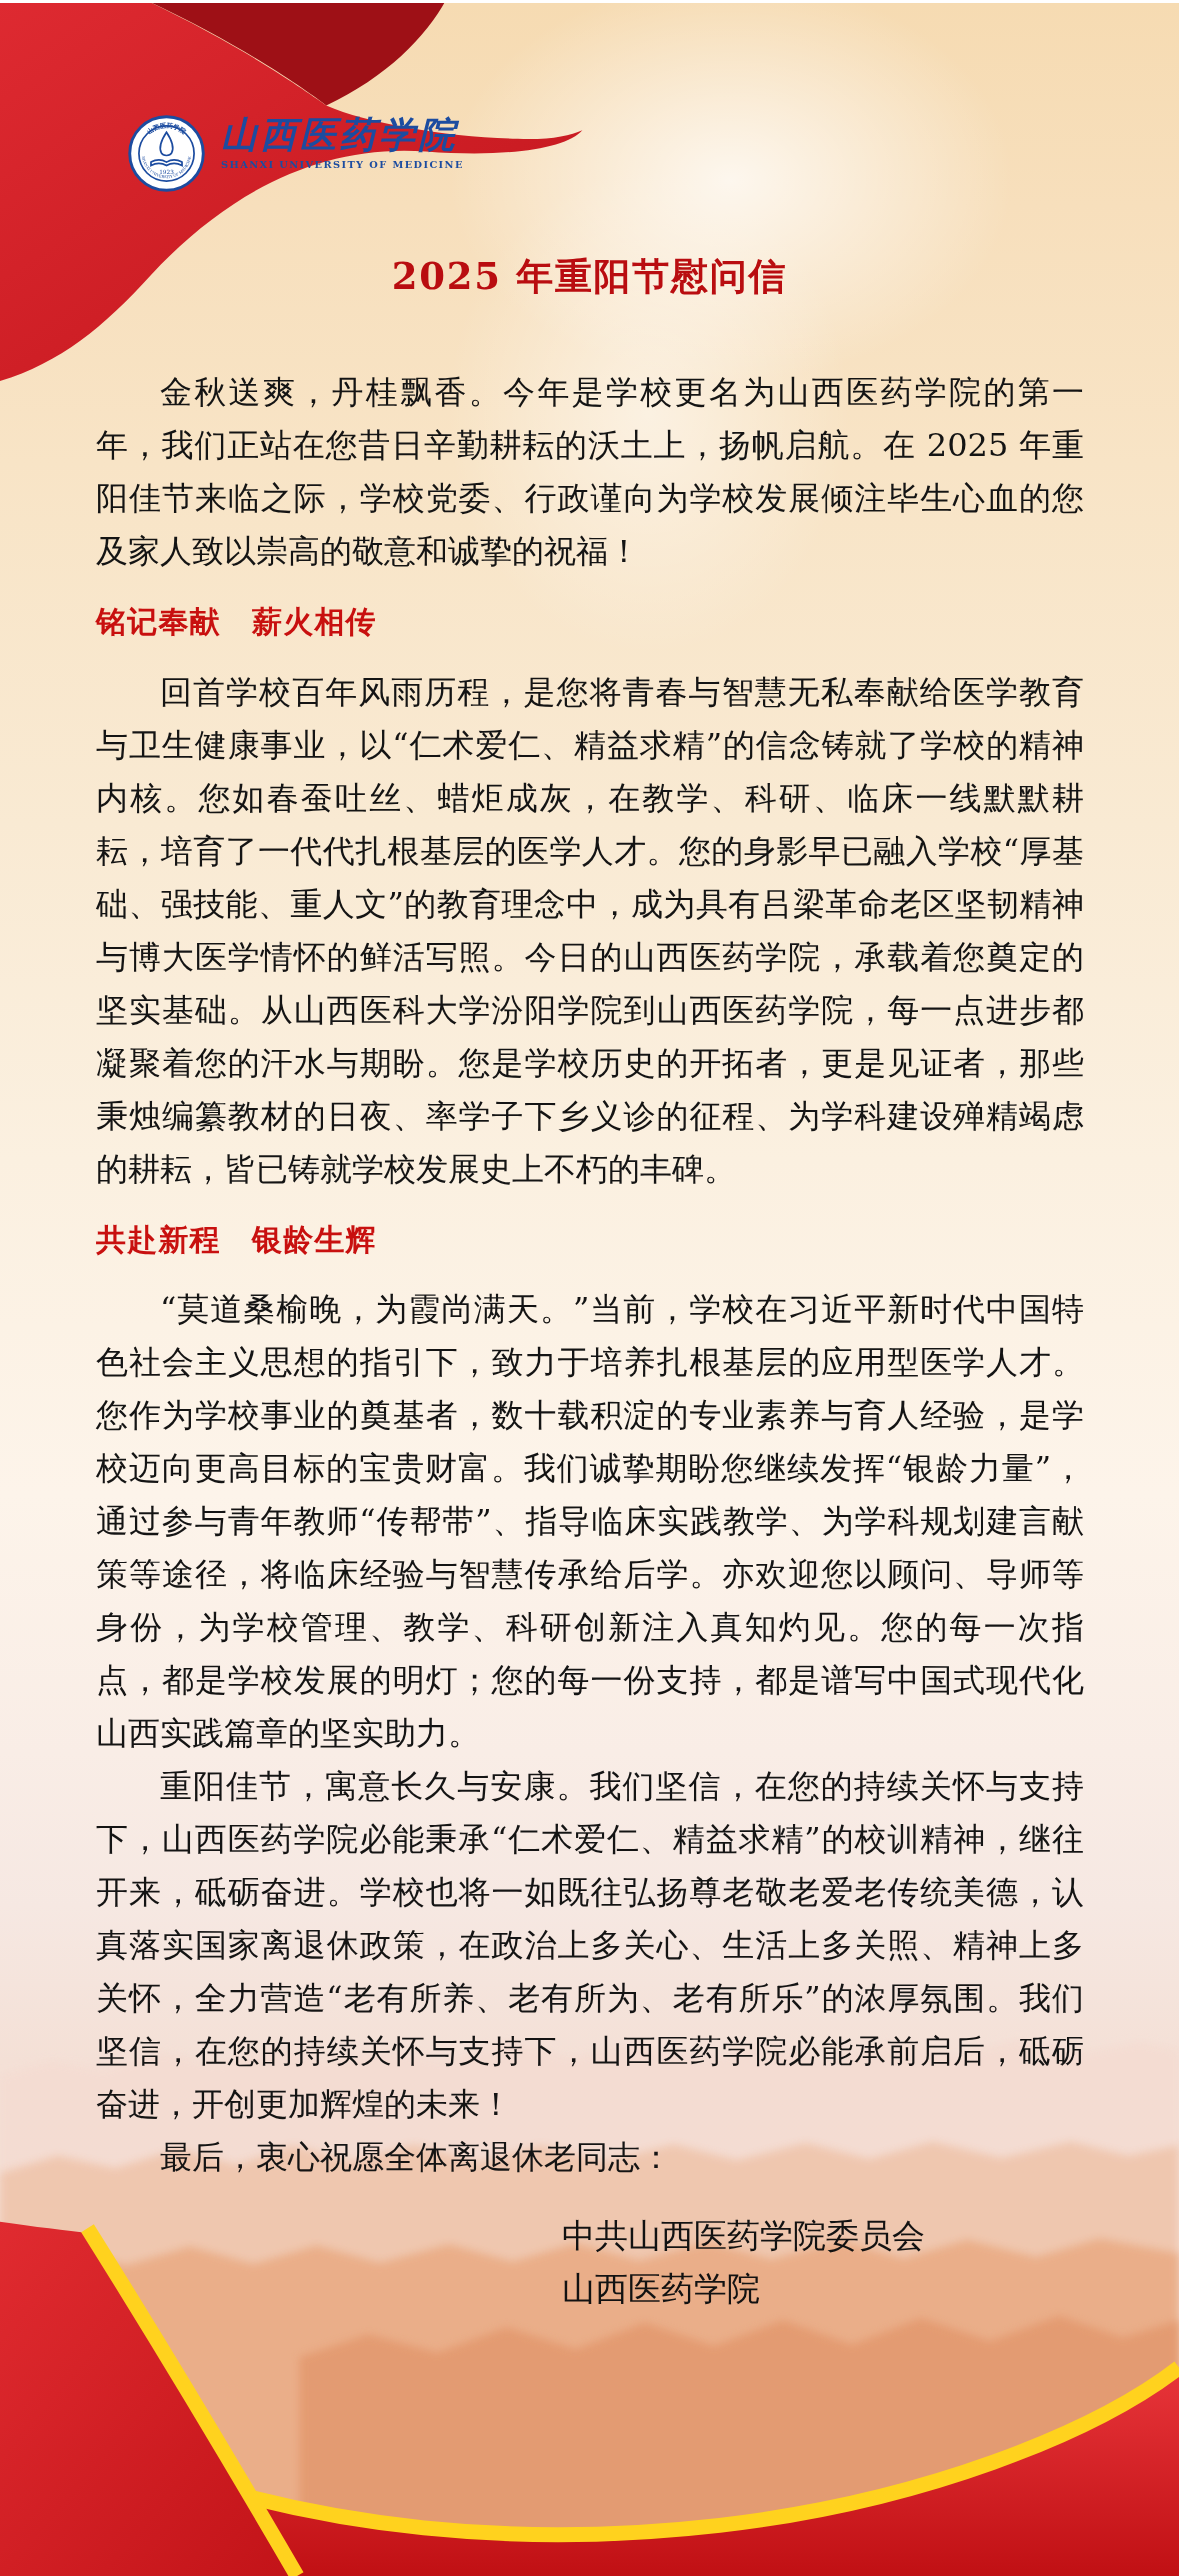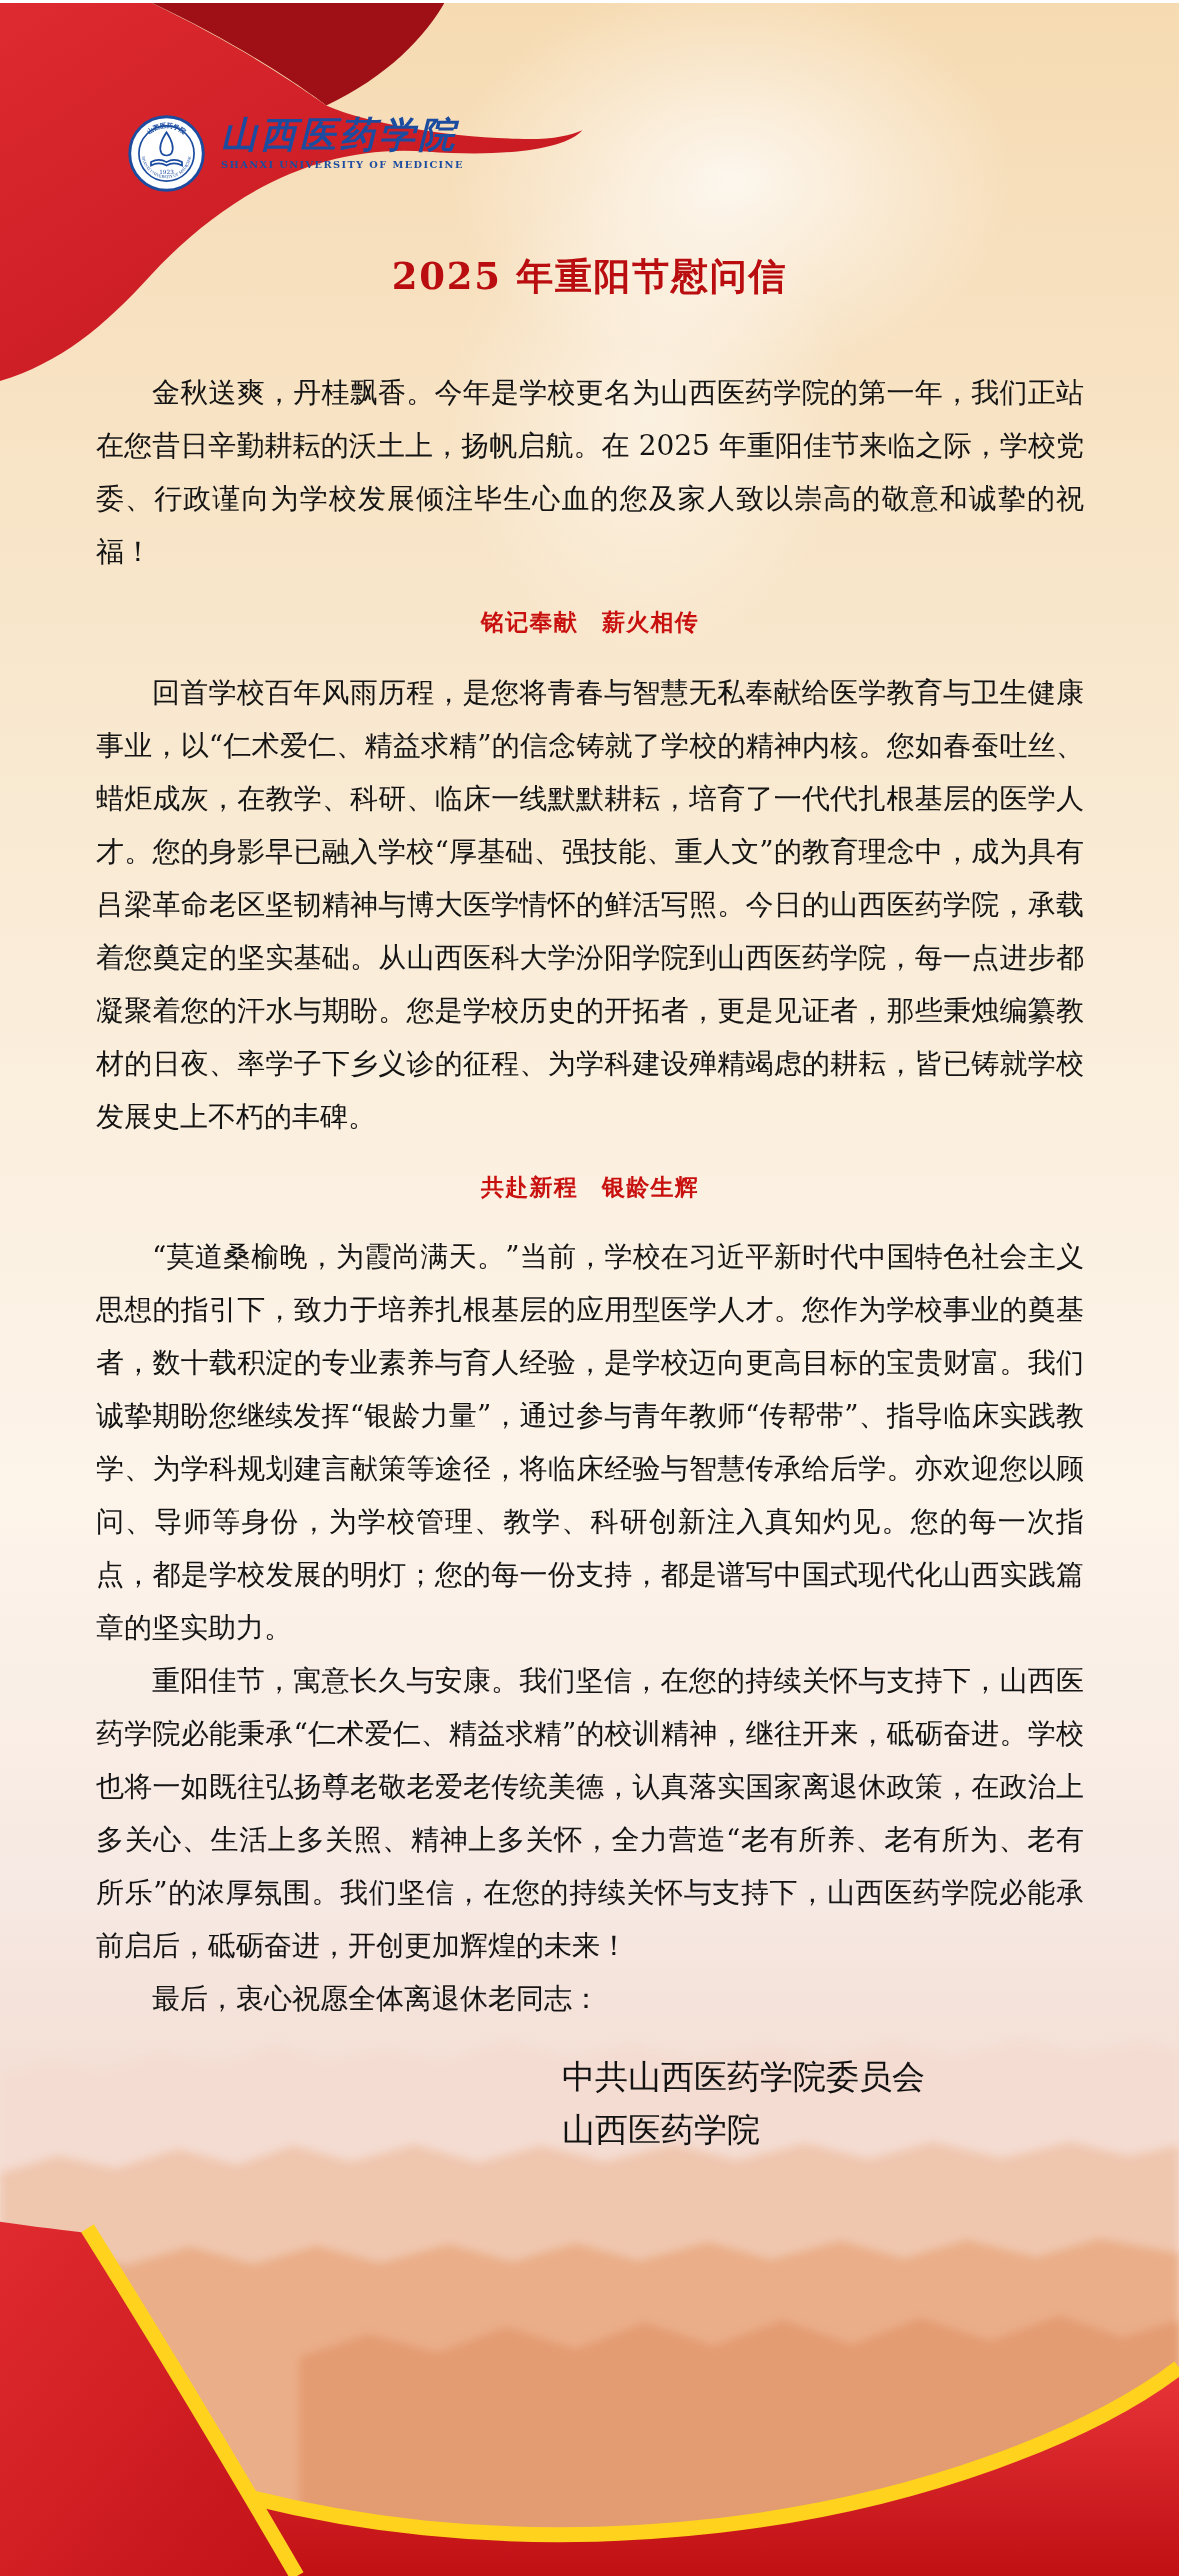--- a/index.html
+++ b/index.html
@@ -19,25 +19,25 @@
   .logo-en{font-size:9.8px;font-weight:bold;letter-spacing:1.4px;margin-top:4.6px;font-family:"DejaVu Serif","Liberation Serif",serif;}
   .title{
     position:absolute;top:252px;left:0;width:100%;text-align:center;z-index:5;
     font-size:37px;font-weight:bold;color:#B90D10;letter-spacing:1.7px;
   }
   .letter{
     position:absolute;left:96px;top:366px;width:988px;z-index:5;color:#141414;
   }
   .salutation{font-size:33px;font-weight:bold;line-height:53px;margin:0 0 15px 0;color:#0d0d0d;}
   .para{
-    font-size:28px;line-height:53px;text-align:justify;text-justify:inter-ideograph;
+    font-size:32px;line-height:53px;text-align:justify;text-justify:inter-ideograph;
     text-indent:2em;margin:0;
   }
   .sec-heading{
-    font-size:23px;font-weight:bold;color:#C8100F;text-align:center;
+    font-size:30px;font-weight:bold;color:#C8100F;text-align:left;
     line-height:53px;margin:17.3px 0;letter-spacing:1.2px;
   }
   .signature{
     width:507px;margin:25px 15px 0 auto;text-align:left;
     font-size:33px;line-height:53px;color:#121212;
   }
   .signature div{margin:0;}
   #bottom-art{position:absolute;bottom:0;left:0;z-index:1;}
   .nosel{user-select:none;}
 </style>

